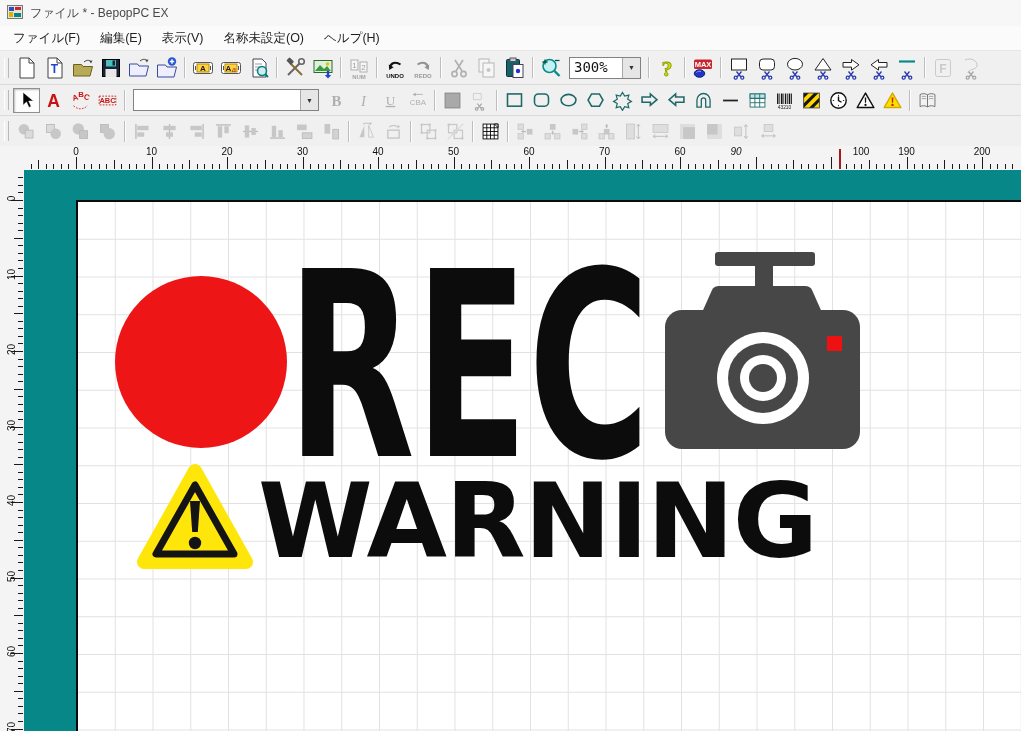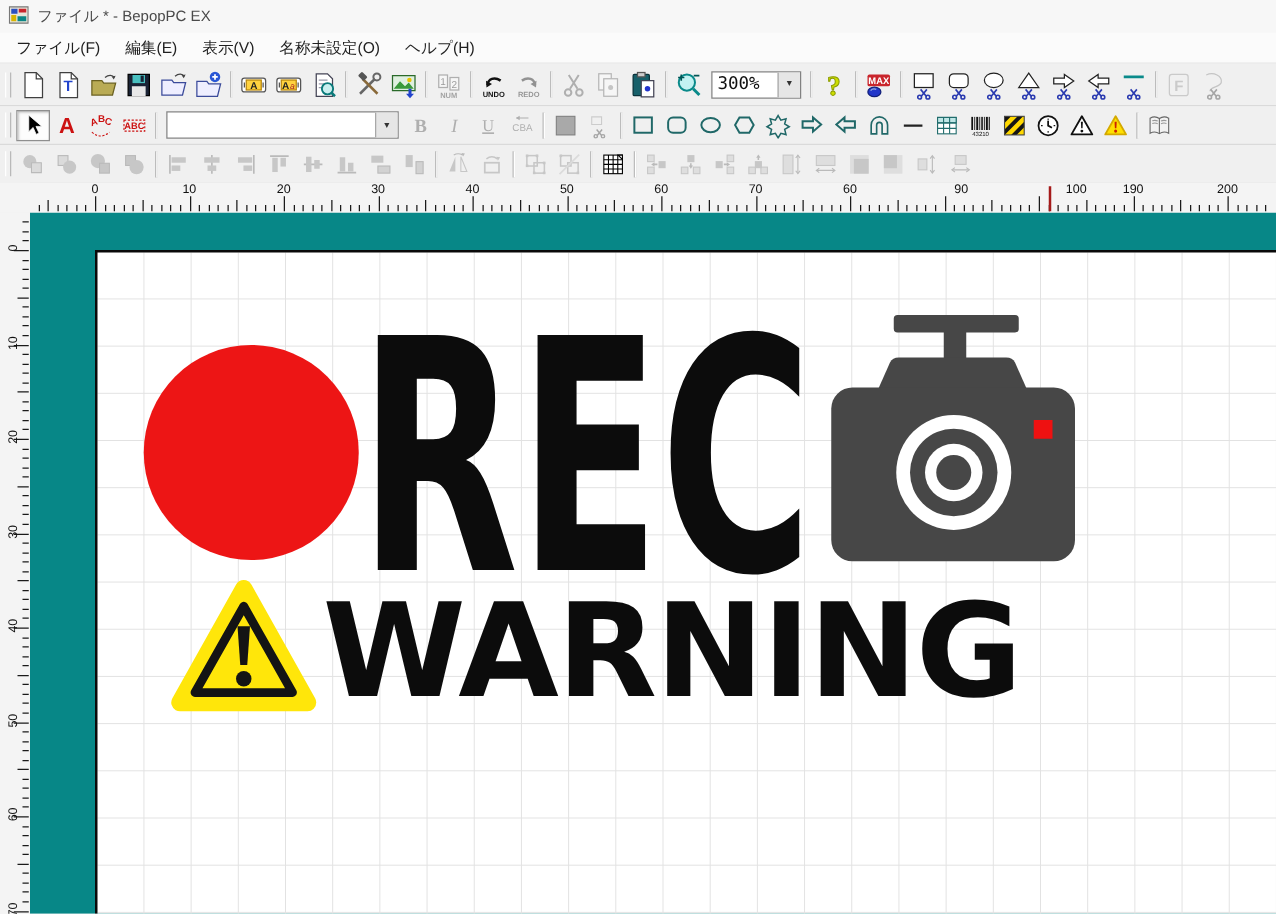--- a/index.html
+++ b/index.html
@@ -1018,21 +1018,21 @@
     <div class="htick" style="left: 1012.2px; height: 5px;"></div>
     <div class="hlabel" style="left: 76px;">0</div>
     <div class="hlabel" style="left: 151.5px;">10</div>
     <div class="hlabel" style="left: 227px;">20</div>
     <div class="hlabel" style="left: 302.5px;">30</div>
     <div class="hlabel" style="left: 378px;">40</div>
     <div class="hlabel" style="left: 453.5px;">50</div>
     <div class="hlabel" style="left: 529px;">60</div>
     <div class="hlabel" style="left: 604.5px;">70</div>
     <div class="hlabel" style="left: 680px;">60</div>
-    <div class="hlabel" style="left: 769px;">90</div>
+    <div class="hlabel" style="left: 736px; font-style: italic;">90</div>
     <div class="hlabel" style="left: 861px;">100</div>
     <div class="hlabel" style="left: 906.5px;">190</div>
     <div class="hlabel" style="left: 982px;">200</div>
     <div id="hmarker" style="left: 838.55px;"></div>
   </div>
 <div id="corner"></div>
 <div id="ruler-v">
     <div class="vtick" style="top: 7.35px; width: 5px;"></div>
     <div class="vtick" style="top: 14.9px; width: 5px;"></div>
     <div class="vtick" style="top: 22.45px; width: 5px;"></div>

